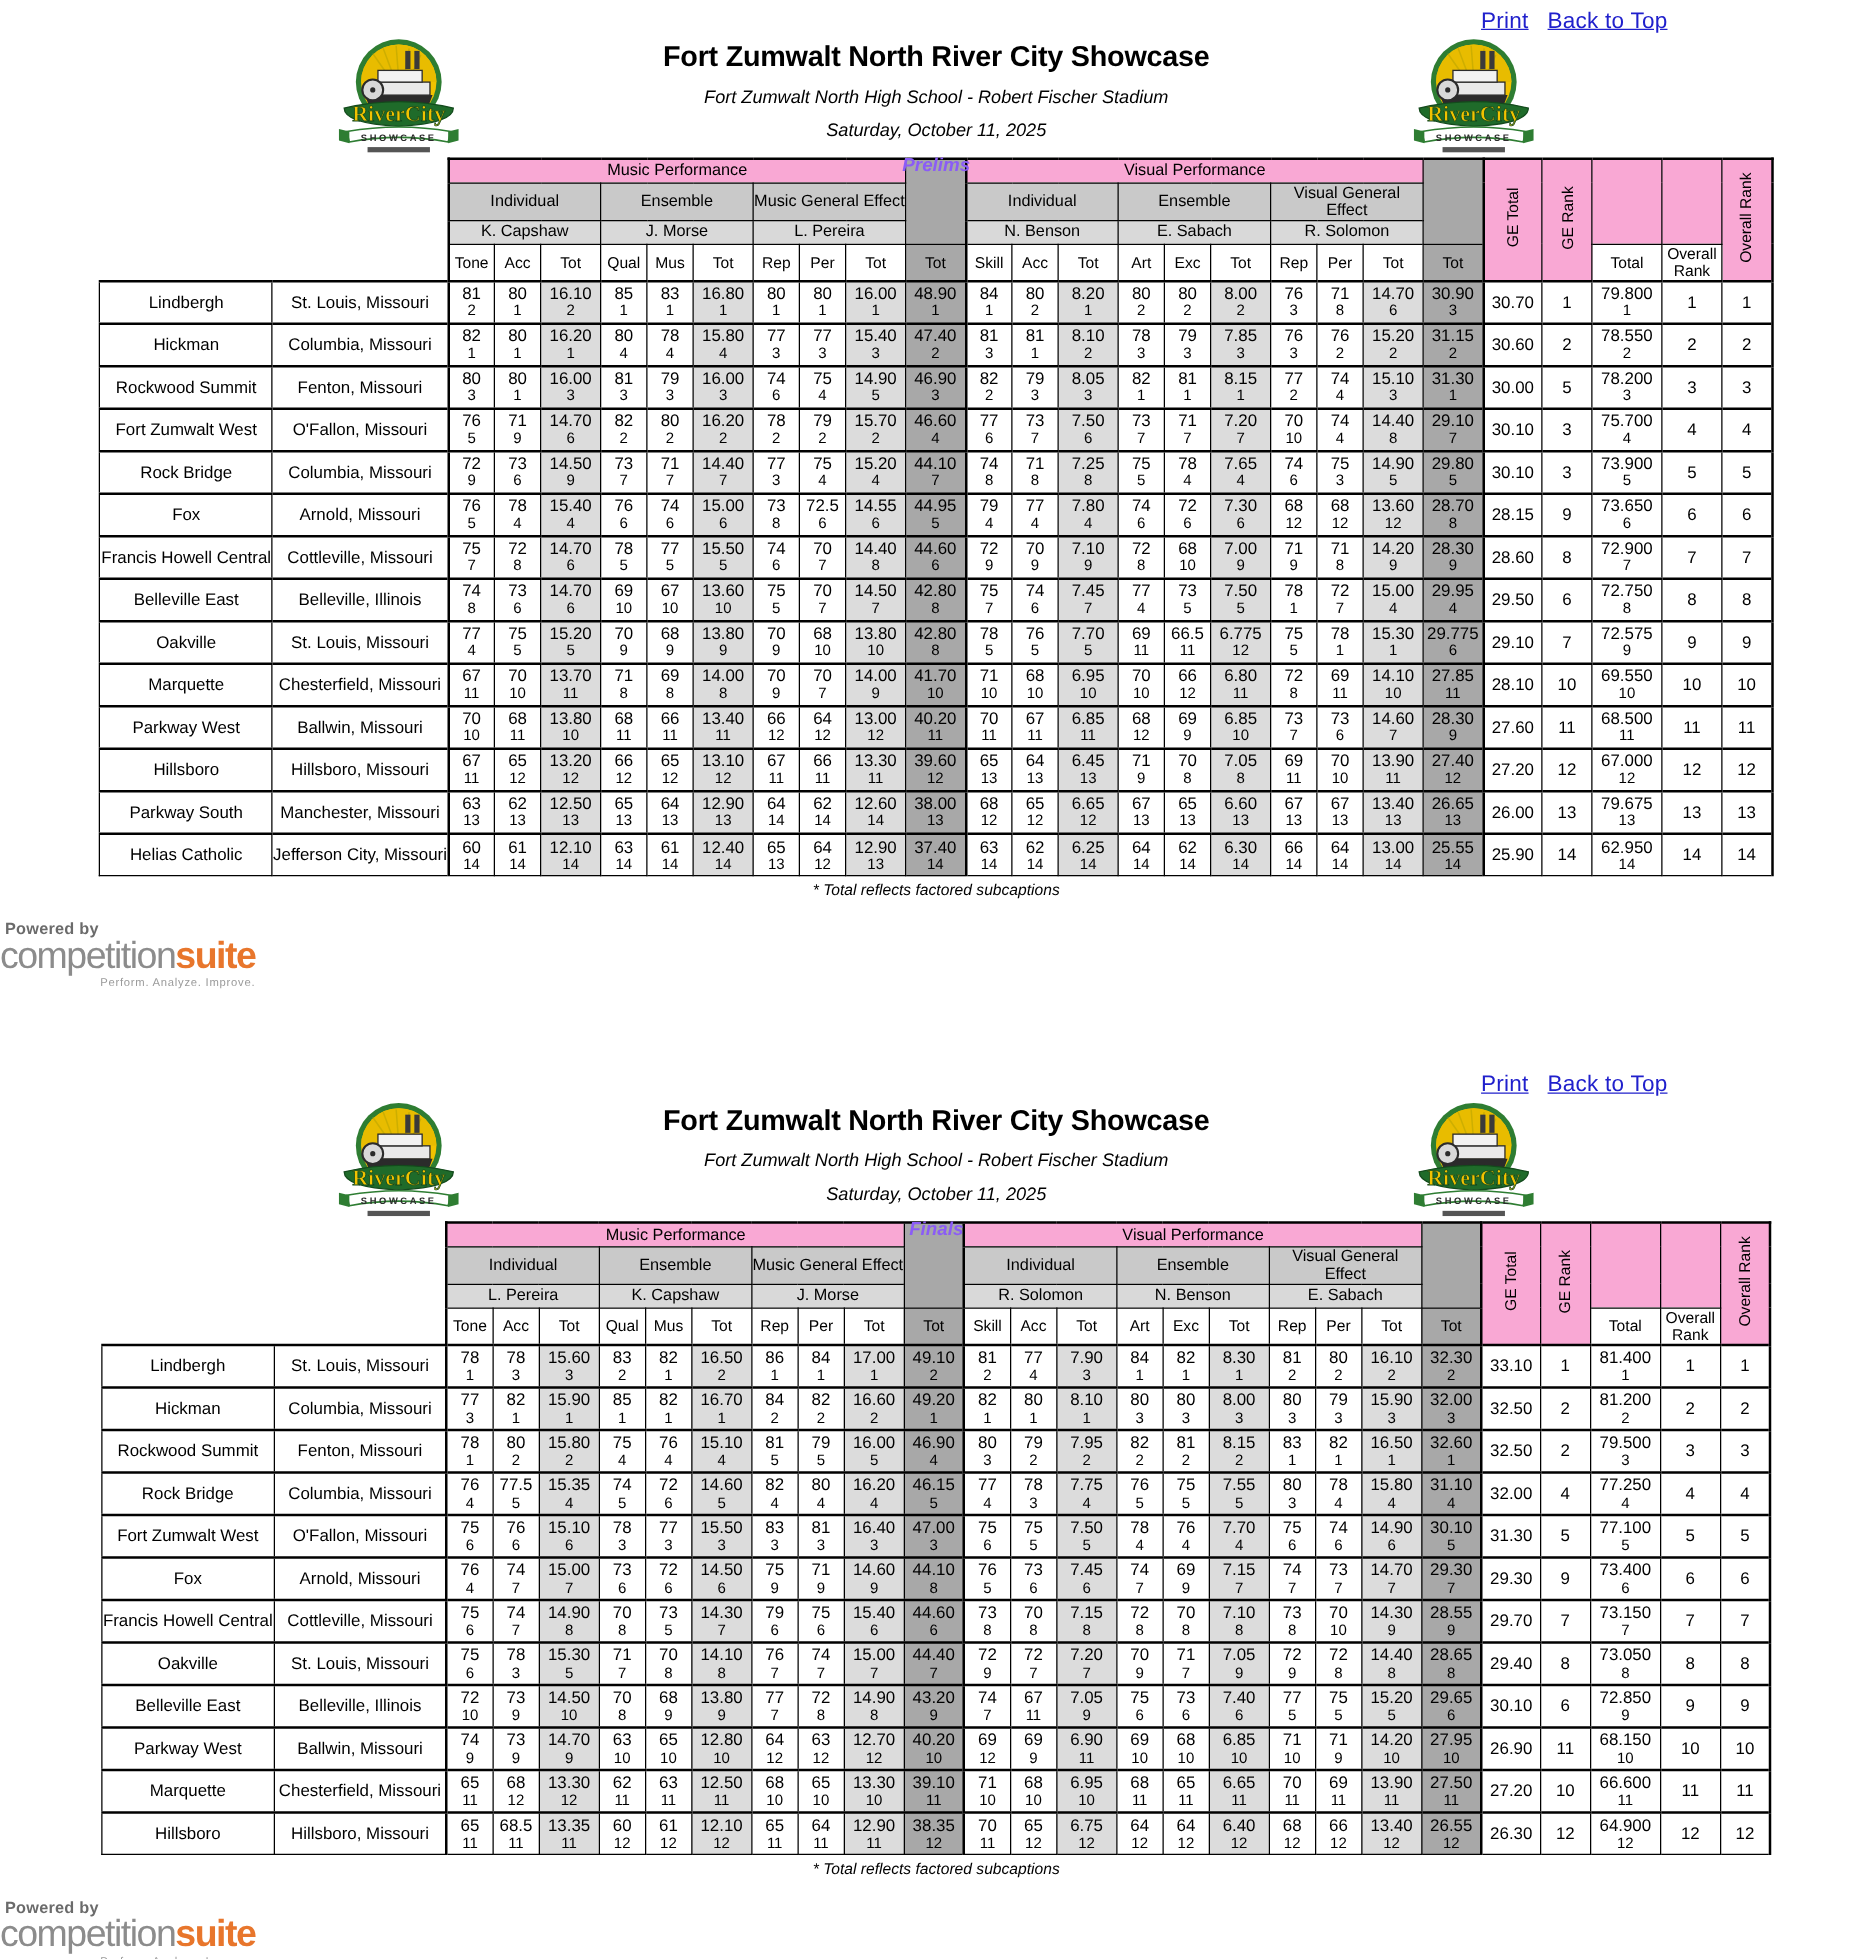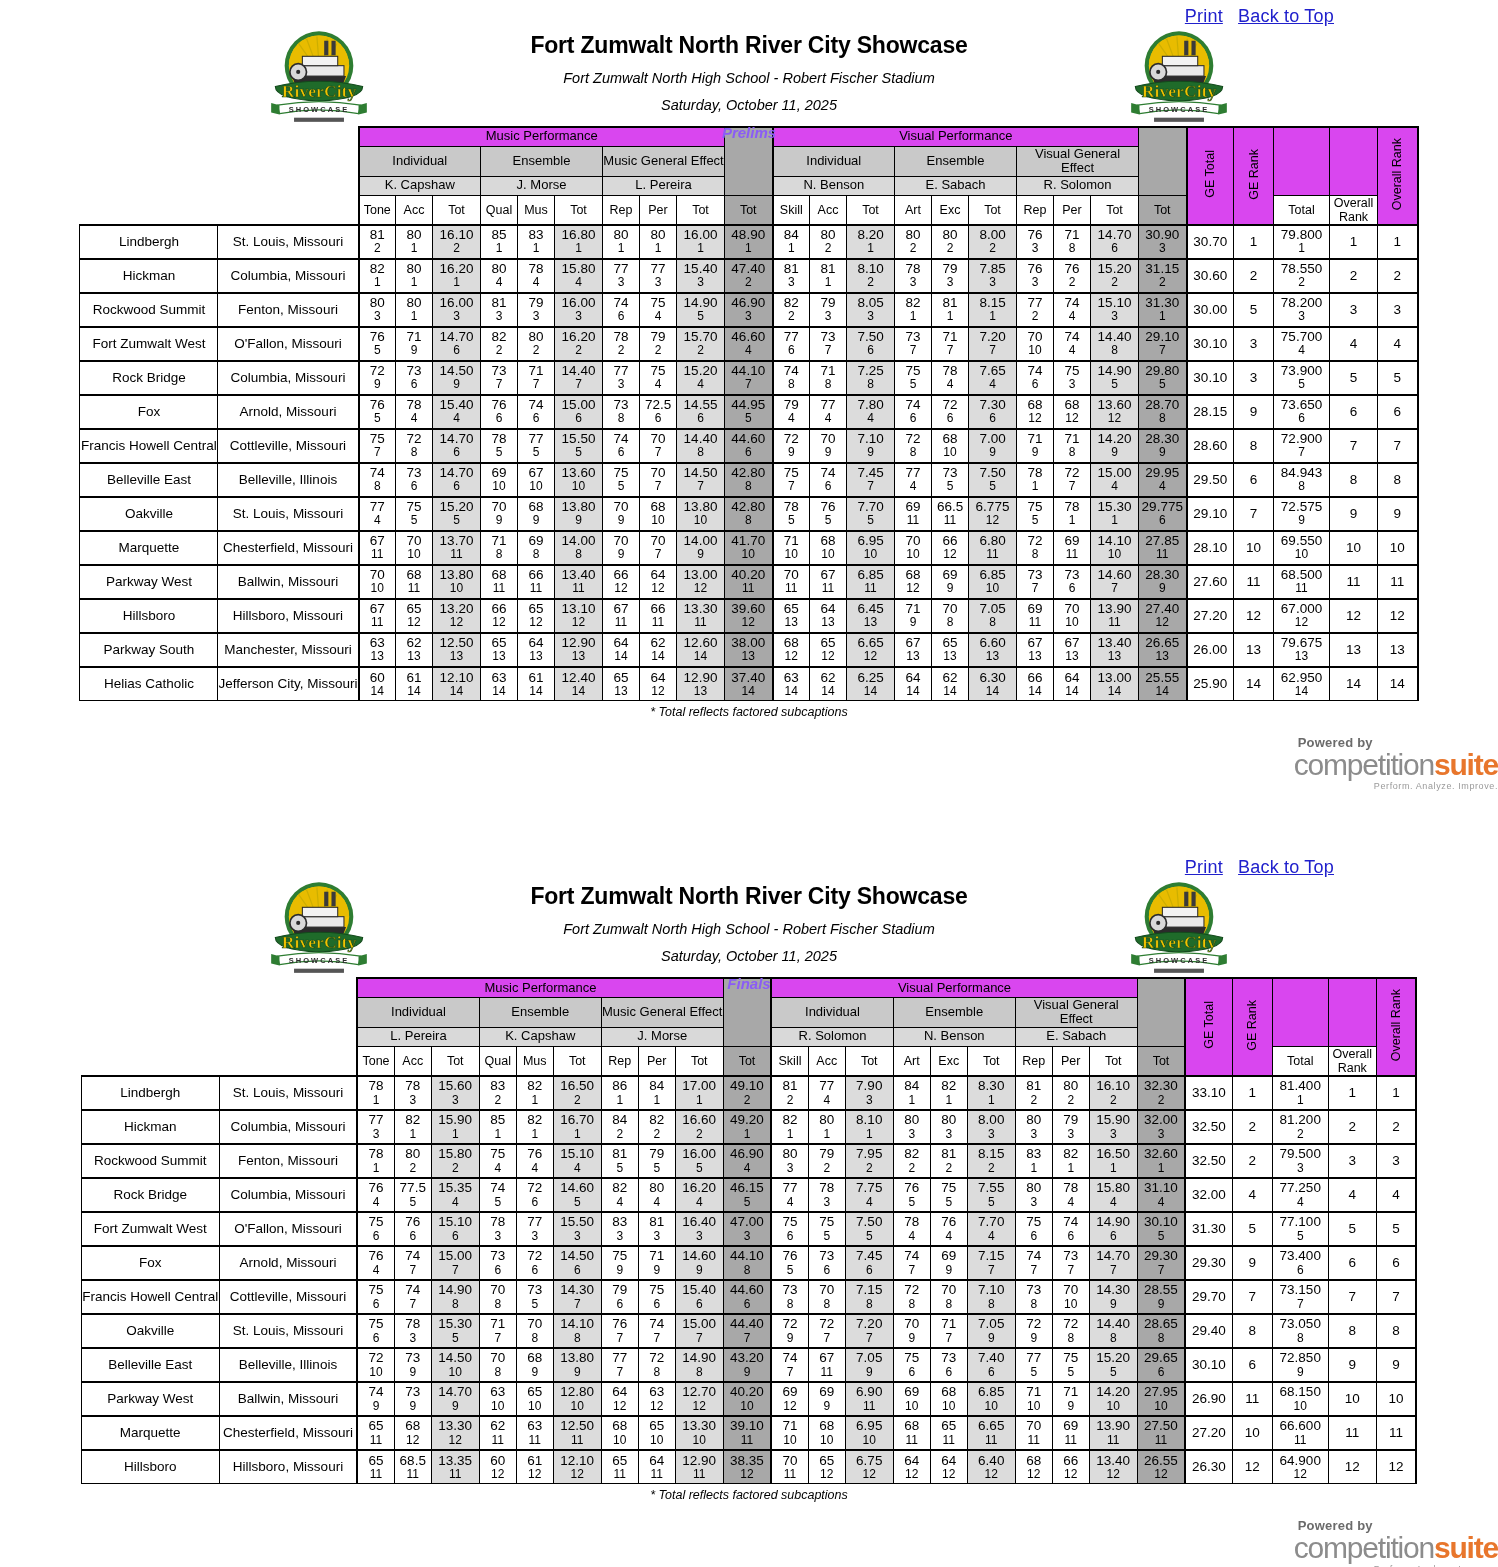--- a/index.html
+++ b/index.html
@@ -61,21 +61,21 @@
   }
   table.scores td, table.scores th {
     border: 1px solid #000;
     padding: 0;
     text-align: center;
     vertical-align: middle;
     font-weight: normal;
     line-height: 1.12;
   }
   
-  .hdr-top td { background: #d946ef; height: 19px; font-size: 13px; }
+  .hdr-top td { background: #f9a8d4; height: 19px; font-size: 13px; }
   .hdr-grp td { background: #c9c9c9; height: 19px; font-size: 13px; }
   .hdr-judge td { background: #d9d9d9; height: 19px; font-size: 13px; }
   .hdr-cap td { background: #ffffff; height: 21px; font-size: 12.5px; }
   .hdr-blank { background: #ffffff !important; border: none !important; }
 
   .v-rot {
     writing-mode: vertical-rl;
     transform: rotate(180deg);
     white-space: nowrap;
     font-size: 12.5px;
@@ -105,23 +105,22 @@
   .thick-r { border-right: 2px solid #000 !important; }
   .thick-t { border-top: 2px solid #000 !important; }
 
   .footnote {
     text-align: center; font-size: 12.5px; font-style: italic;
     margin-top: 4px; color:#000;
   }
 
   
   .powered {
-    width: 100%; display:flex; justify-content:flex-end;
+    width: 100%; display:flex; justify-content:flex-start;
     margin-top: 16px;
-    padding-left: 16px;
   }
   .powered-inner { text-align:left; }
   .pw-lbl {
     font-size: 13px; color:#6b6b6b; font-weight: bold;
     margin-left: 4px; letter-spacing:.2px;
   }
   .pw-logo { font-size: 30px; letter-spacing:-1.2px; line-height:1; }
   .pw-comp { color:#8c8c8c; font-weight: normal; }
   .pw-suite { color:#e8762c; font-weight: bold; }
   .pw-tag {
@@ -1079,21 +1078,21 @@
               <span class="val">29.95</span>
               <span class="rnk">4</span>
             </td>
             <td class="getot thick-t">
               <span class="val">29.50</span>
             </td>
             <td class="gerank thick-t">
               <span class="val">6</span>
             </td>
             <td class="total thick-t">
-              <span class="val">84.943</span>
+              <span class="val">72.750</span>
               <span class="rnk">8</span>
             </td>
             <td class="orank thick-t">
               <span class="val">8</span>
             </td>
             <td class="orank2 thick-t thick-r">
               <span class="val">8</span>
             </td>
           </tr>
           <tr>

